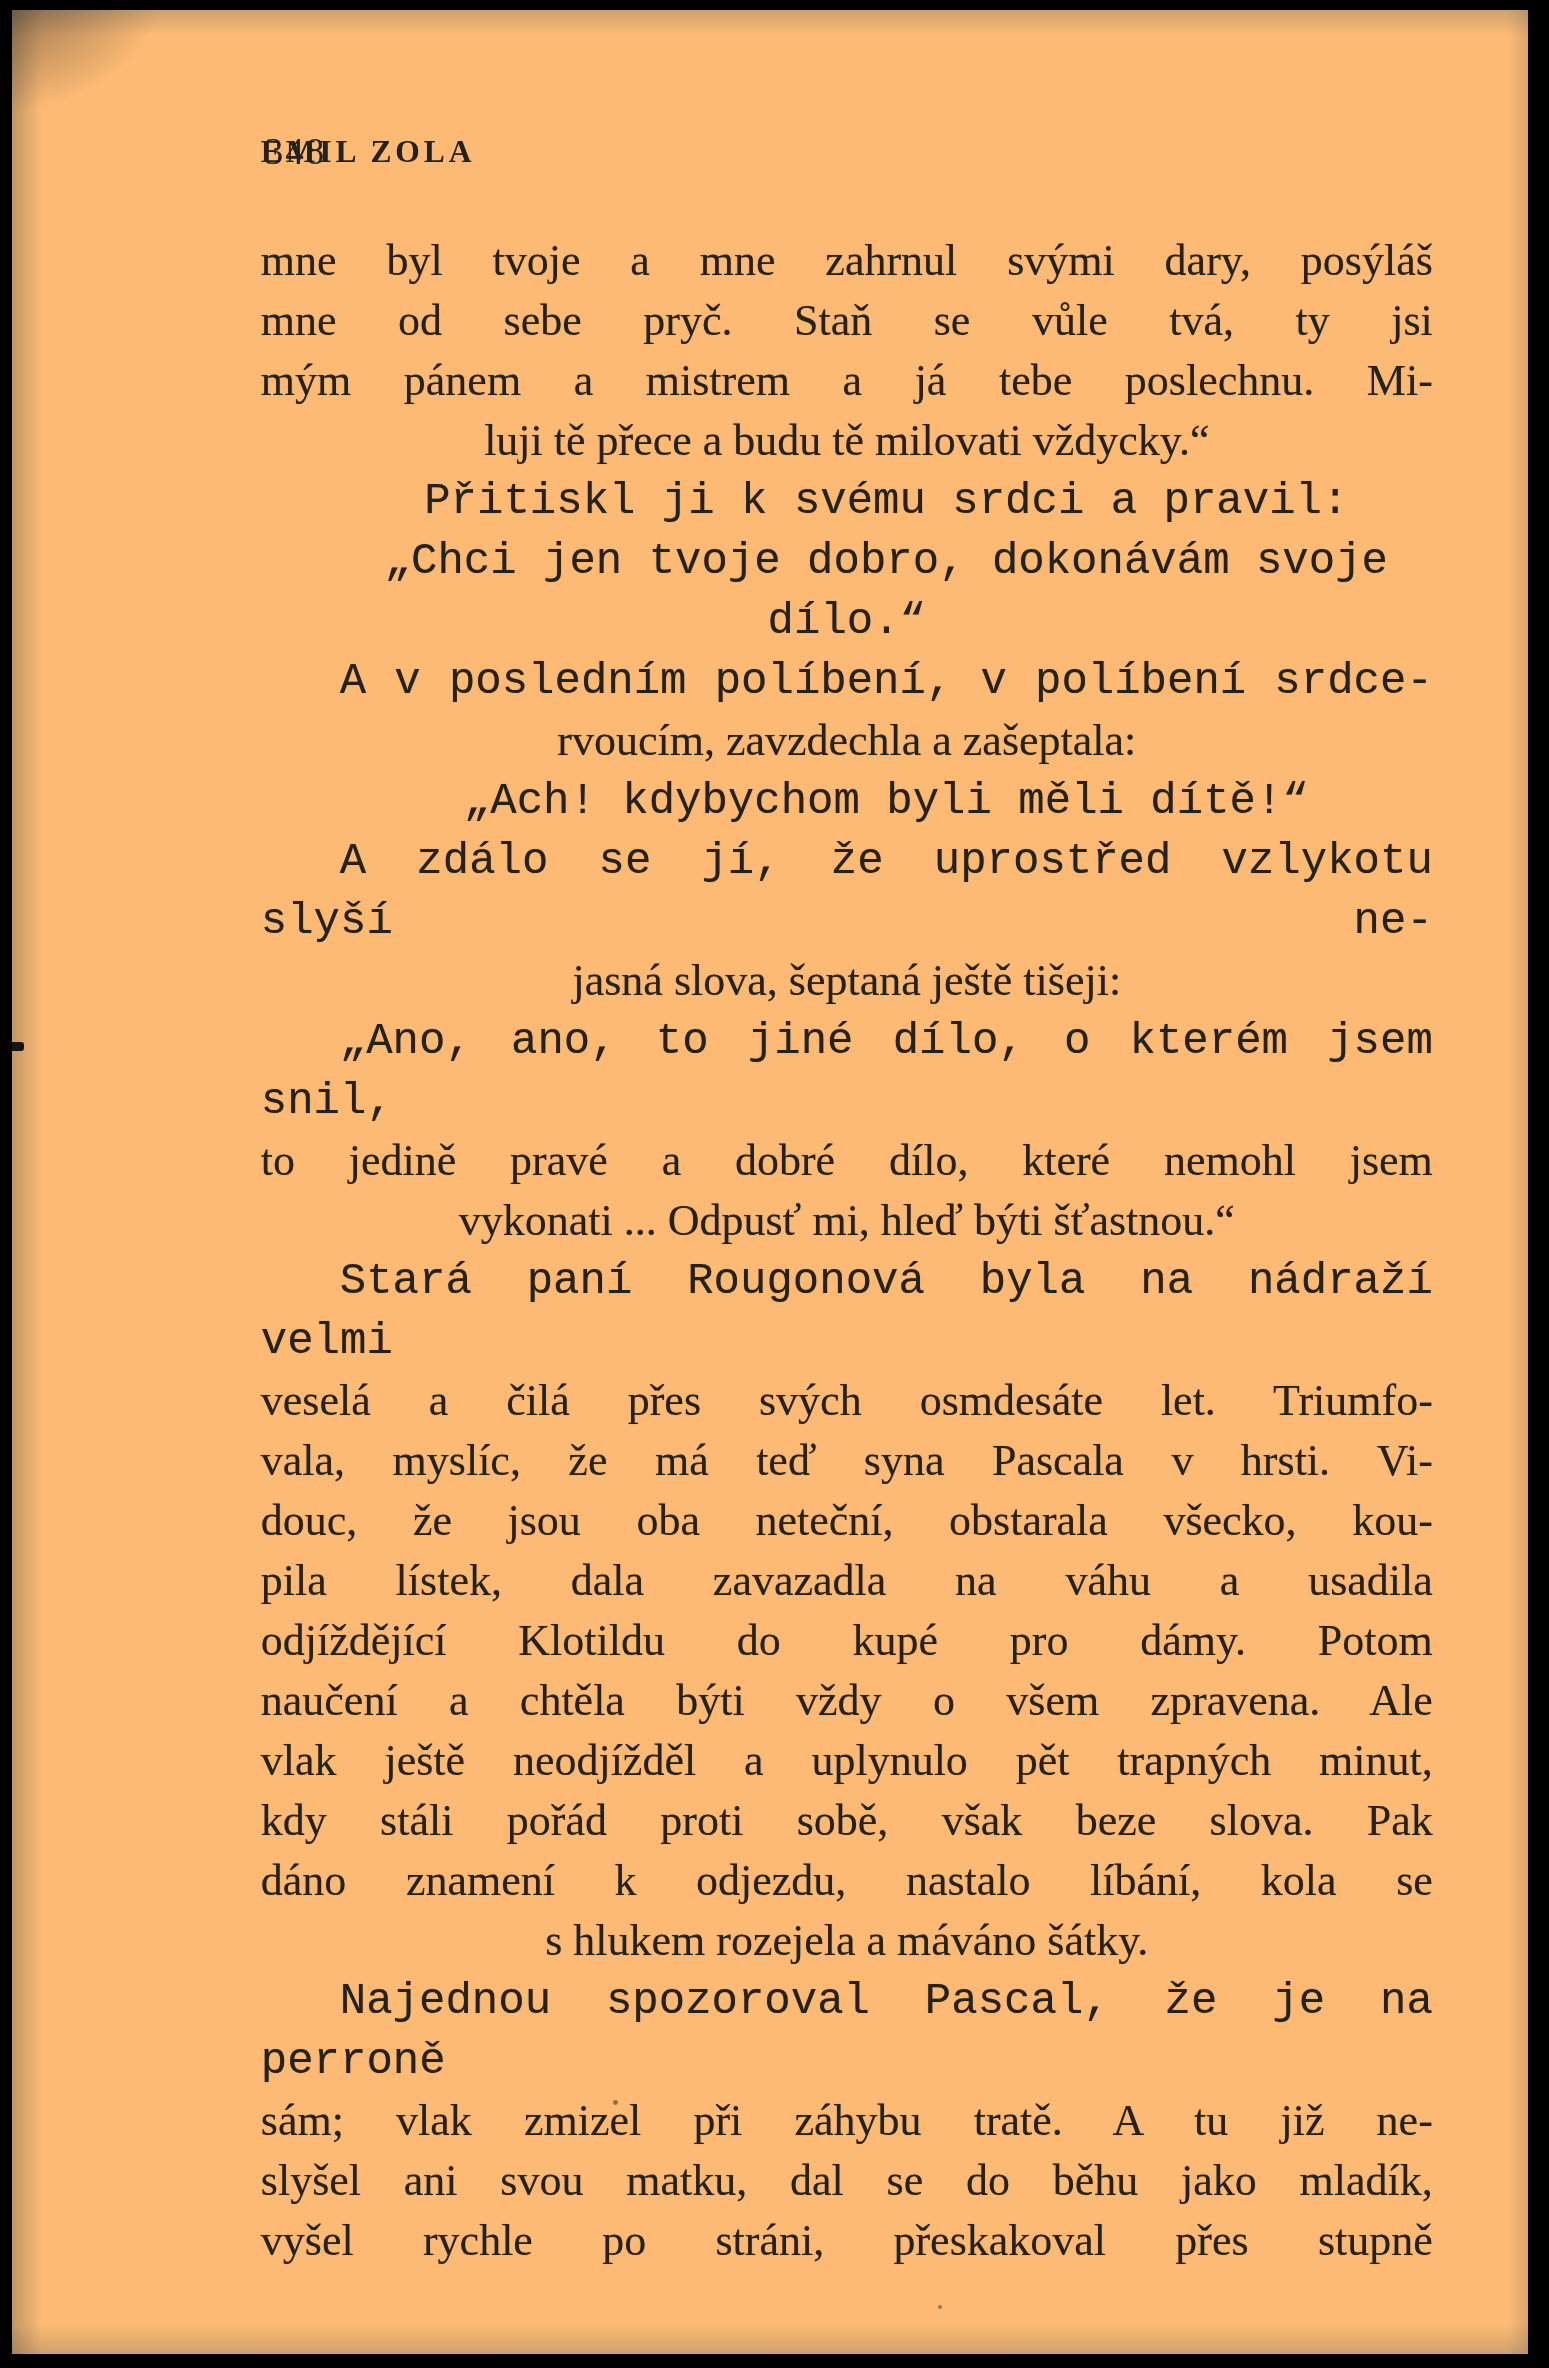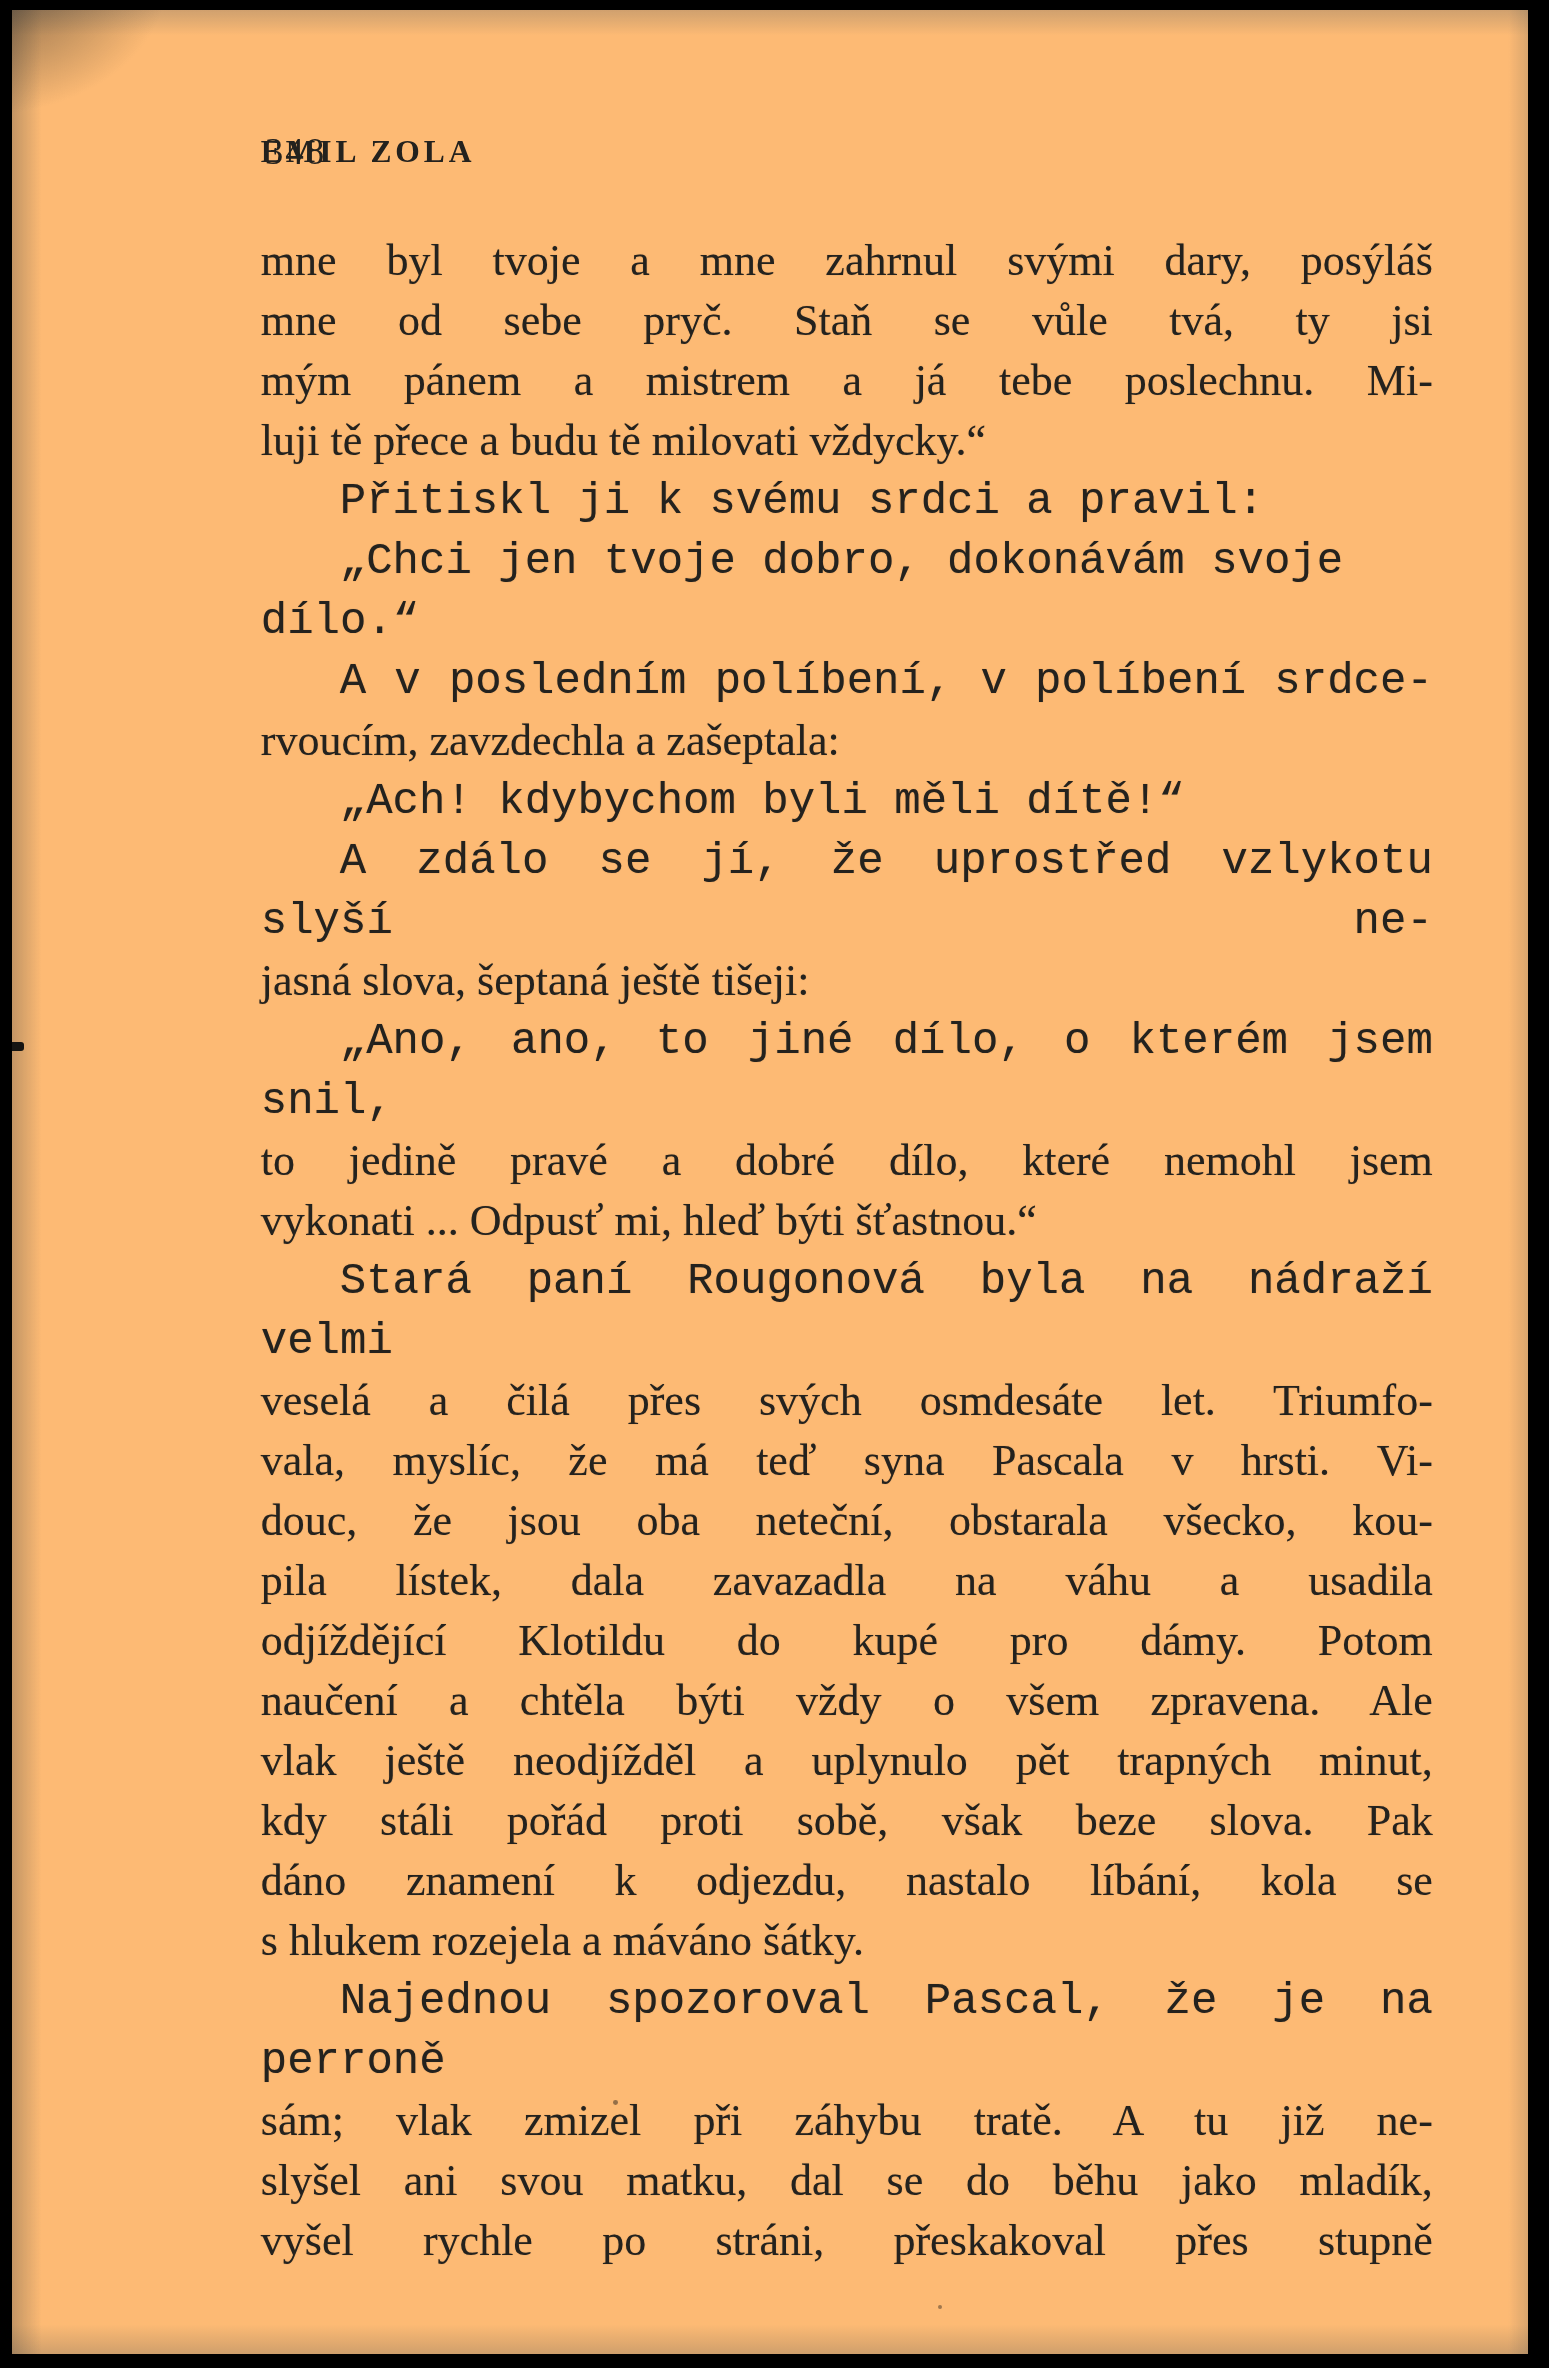--- a/index.html
+++ b/index.html
@@ -67,21 +67,21 @@
     top: 221px;
     width: 1172px;
     color: #24221e;
     font-size: 44px;
     line-height: 60px;
     text-shadow: 0 0 1px rgba(30,28,24,0.35);
   }
   .para { margin: 0; }
   .line {
     white-space: normal;
-    text-align: left;
+    text-align: center;
   }
   .line.just {
     text-align: justify;
     text-align-last: justify;
   }
   .line.indent {
     text-indent: 79px;
     font-family: Liberation Mono, monospace;
   }
   .speck {

